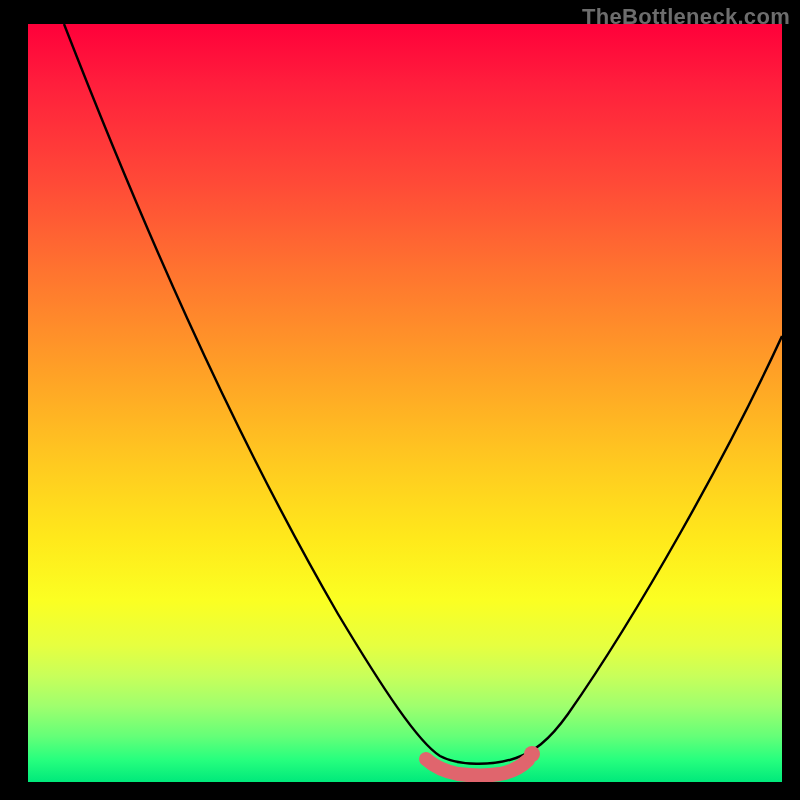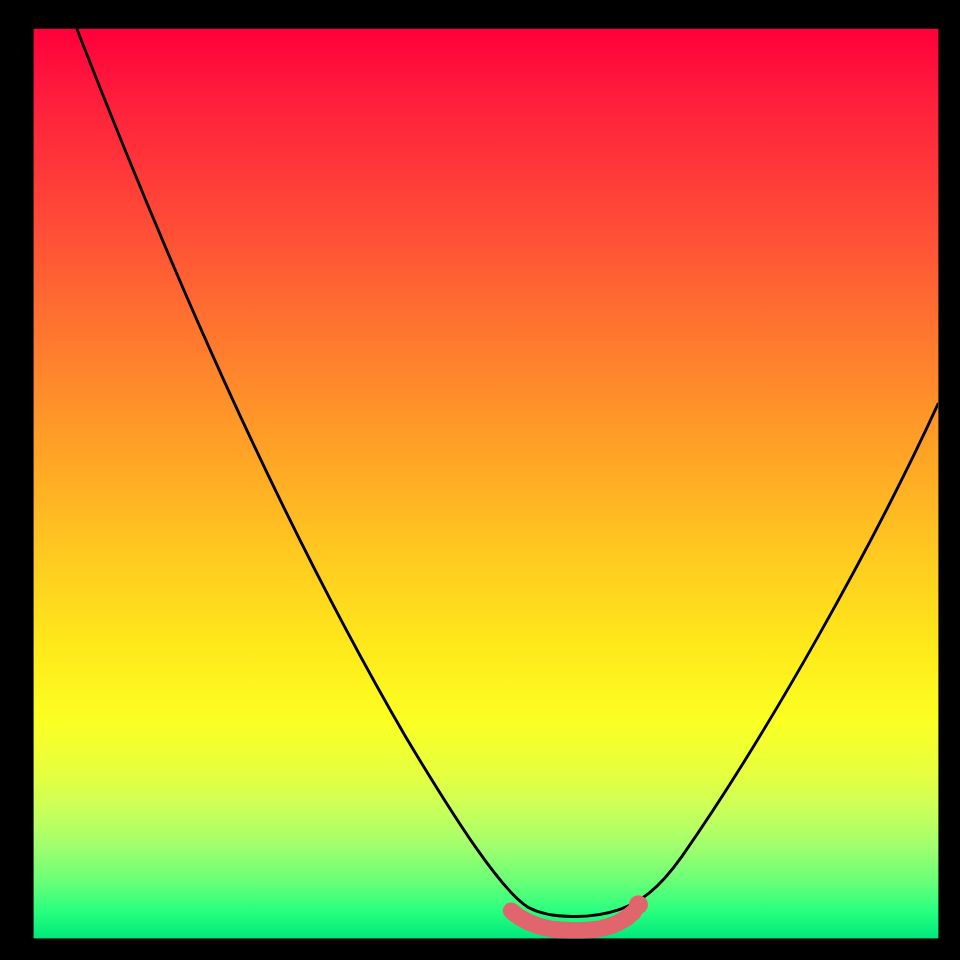--- a/index.html
+++ b/index.html
@@ -74,14 +74,15 @@
              C 505 728, 520 718, 540 690
              C 610 590, 700 430, 754 312" fill="none" stroke="#000" stroke-width="2.4"></path>
 
     <path d="M 398 735
              C 408 744, 420 748, 430 750
              C 445 752, 460 752, 472 750
              C 482 748, 492 744, 500 736" fill="none" stroke="#e0656d" stroke-width="14" stroke-linecap="round"></path>
     <circle cx="504" cy="730" r="8" fill="#e0656d"></circle>
   </svg>
 
+  <div class="wm">TheBottleneck.com</div>
 
 </div>
 
 </body></html>

